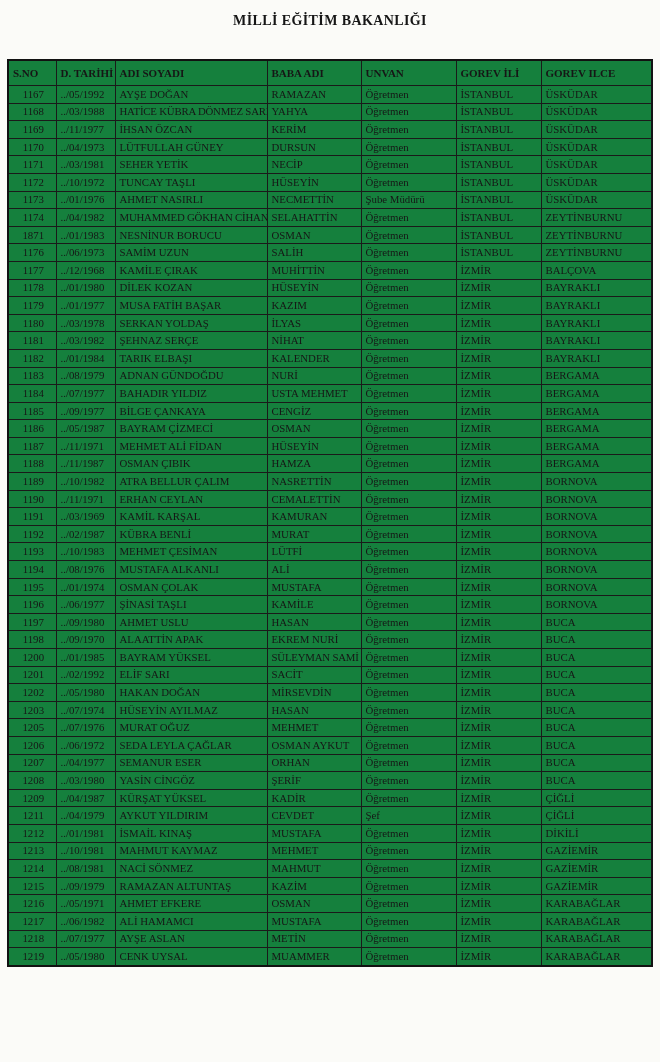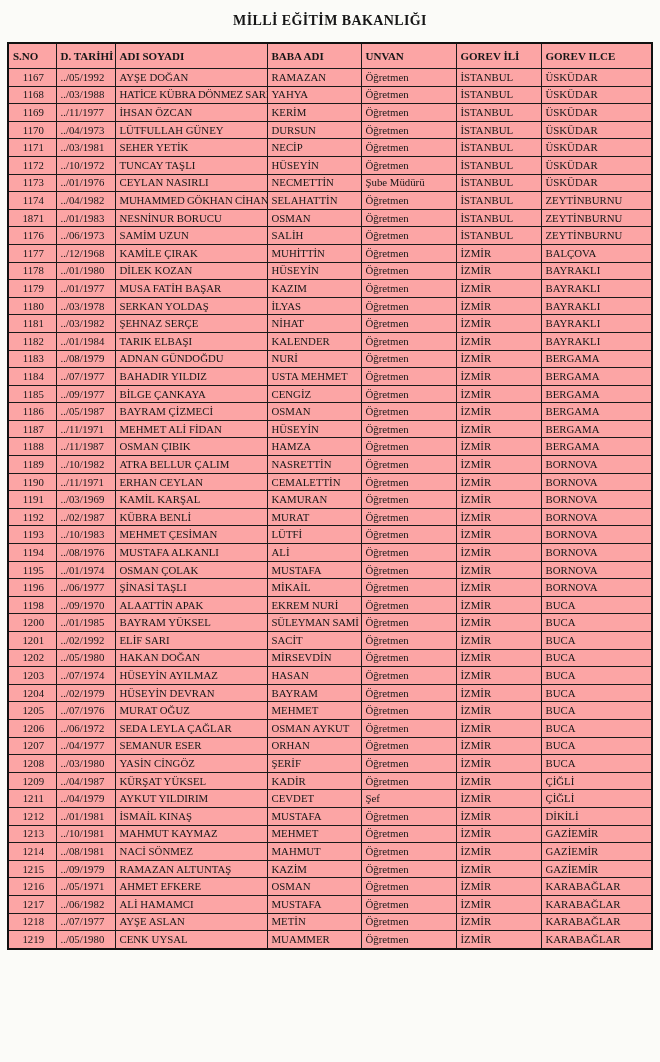--- a/index.html
+++ b/index.html
@@ -16,22 +16,22 @@
     font-size:14px;
     font-weight:bold;
     letter-spacing:.4px;
     padding-top:13px;
     margin:0 0 4px 0;
   }
   table.roster{
     border-collapse:collapse;
     table-layout:fixed;
     width:644px;
-    margin:13px auto 0 auto;
-    background:#fca5a5;
+    margin:30px auto 0 auto;
+    background:#15803d;
   }
   table.roster, table.roster th, table.roster td{
     border:1px solid #1a1a1a;
   }
   table.roster{border:2px solid #111;}
   table.roster th{
     font-size:11px;
     font-weight:bold;
     text-align:left;
     padding:2px 2px 2px 4px;
@@ -137,21 +137,21 @@
           <td class="c-dogum-tarihi">../10/1972</td>
           <td class="c-adi-soyadi">TUNCAY TAŞLI</td>
           <td class="c-baba-adi">HÜSEYİN</td>
           <td class="c-unvan">Öğretmen</td>
           <td class="c-gorev-ili">İSTANBUL</td>
           <td class="c-gorev-ilce">ÜSKÜDAR</td>
         </tr>
         <tr>
           <td class="c-sno">1173</td>
           <td class="c-dogum-tarihi">../01/1976</td>
-          <td class="c-adi-soyadi">CEYLAN NASIRLI</td>
+          <td class="c-adi-soyadi">AHMET NASIRLI</td>
           <td class="c-baba-adi">NECMETTİN</td>
           <td class="c-unvan">Şube Müdürü</td>
           <td class="c-gorev-ili">İSTANBUL</td>
           <td class="c-gorev-ilce">ÜSKÜDAR</td>
         </tr>
         <tr>
           <td class="c-sno">1174</td>
           <td class="c-dogum-tarihi">../04/1982</td>
           <td class="c-adi-soyadi xs">MUHAMMED GÖKHAN CİHAN</td>
           <td class="c-baba-adi">SELAHATTİN</td>
@@ -345,24 +345,33 @@
           <td class="c-adi-soyadi">OSMAN ÇOLAK</td>
           <td class="c-baba-adi">MUSTAFA</td>
           <td class="c-unvan">Öğretmen</td>
           <td class="c-gorev-ili">İZMİR</td>
           <td class="c-gorev-ilce">BORNOVA</td>
         </tr>
         <tr>
           <td class="c-sno">1196</td>
           <td class="c-dogum-tarihi">../06/1977</td>
           <td class="c-adi-soyadi">ŞİNASİ TAŞLI</td>
-          <td class="c-baba-adi">MİKAİL</td>
-          <td class="c-unvan">Öğretmen</td>
-          <td class="c-gorev-ili">İZMİR</td>
-          <td class="c-gorev-ilce">BORNOVA</td>
+          <td class="c-baba-adi">KAMİLE</td>
+          <td class="c-unvan">Öğretmen</td>
+          <td class="c-gorev-ili">İZMİR</td>
+          <td class="c-gorev-ilce">BORNOVA</td>
+        </tr>
+        <tr>
+          <td class="c-sno">1197</td>
+          <td class="c-dogum-tarihi">../09/1980</td>
+          <td class="c-adi-soyadi">AHMET USLU</td>
+          <td class="c-baba-adi">HASAN</td>
+          <td class="c-unvan">Öğretmen</td>
+          <td class="c-gorev-ili">İZMİR</td>
+          <td class="c-gorev-ilce">BUCA</td>
         </tr>
         <tr>
           <td class="c-sno">1198</td>
           <td class="c-dogum-tarihi">../09/1970</td>
           <td class="c-adi-soyadi">ALAATTİN APAK</td>
           <td class="c-baba-adi">EKREM NURİ</td>
           <td class="c-unvan">Öğretmen</td>
           <td class="c-gorev-ili">İZMİR</td>
           <td class="c-gorev-ilce">BUCA</td>
         </tr>
@@ -391,29 +400,20 @@
           <td class="c-baba-adi">MİRSEVDİN</td>
           <td class="c-unvan">Öğretmen</td>
           <td class="c-gorev-ili">İZMİR</td>
           <td class="c-gorev-ilce">BUCA</td>
         </tr>
         <tr>
           <td class="c-sno">1203</td>
           <td class="c-dogum-tarihi">../07/1974</td>
           <td class="c-adi-soyadi">HÜSEYİN AYILMAZ</td>
           <td class="c-baba-adi">HASAN</td>
-          <td class="c-unvan">Öğretmen</td>
-          <td class="c-gorev-ili">İZMİR</td>
-          <td class="c-gorev-ilce">BUCA</td>
-        </tr>
-        <tr>
-          <td class="c-sno">1204</td>
-          <td class="c-dogum-tarihi">../02/1979</td>
-          <td class="c-adi-soyadi">HÜSEYİN DEVRAN</td>
-          <td class="c-baba-adi">BAYRAM</td>
           <td class="c-unvan">Öğretmen</td>
           <td class="c-gorev-ili">İZMİR</td>
           <td class="c-gorev-ilce">BUCA</td>
         </tr>
         <tr>
           <td class="c-sno">1205</td>
           <td class="c-dogum-tarihi">../07/1976</td>
           <td class="c-adi-soyadi">MURAT OĞUZ</td>
           <td class="c-baba-adi">MEHMET</td>
           <td class="c-unvan">Öğretmen</td>

